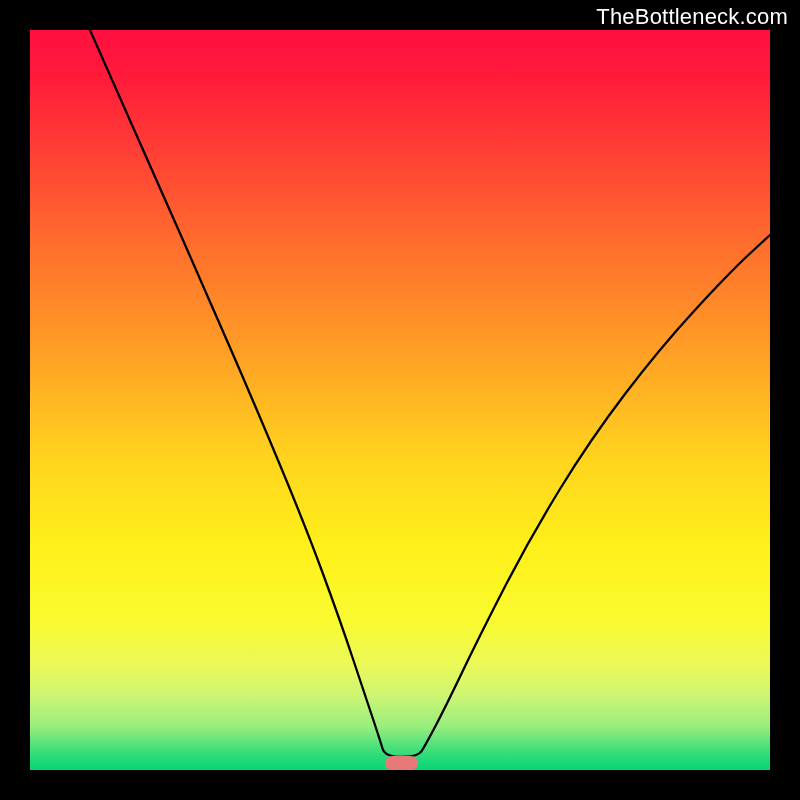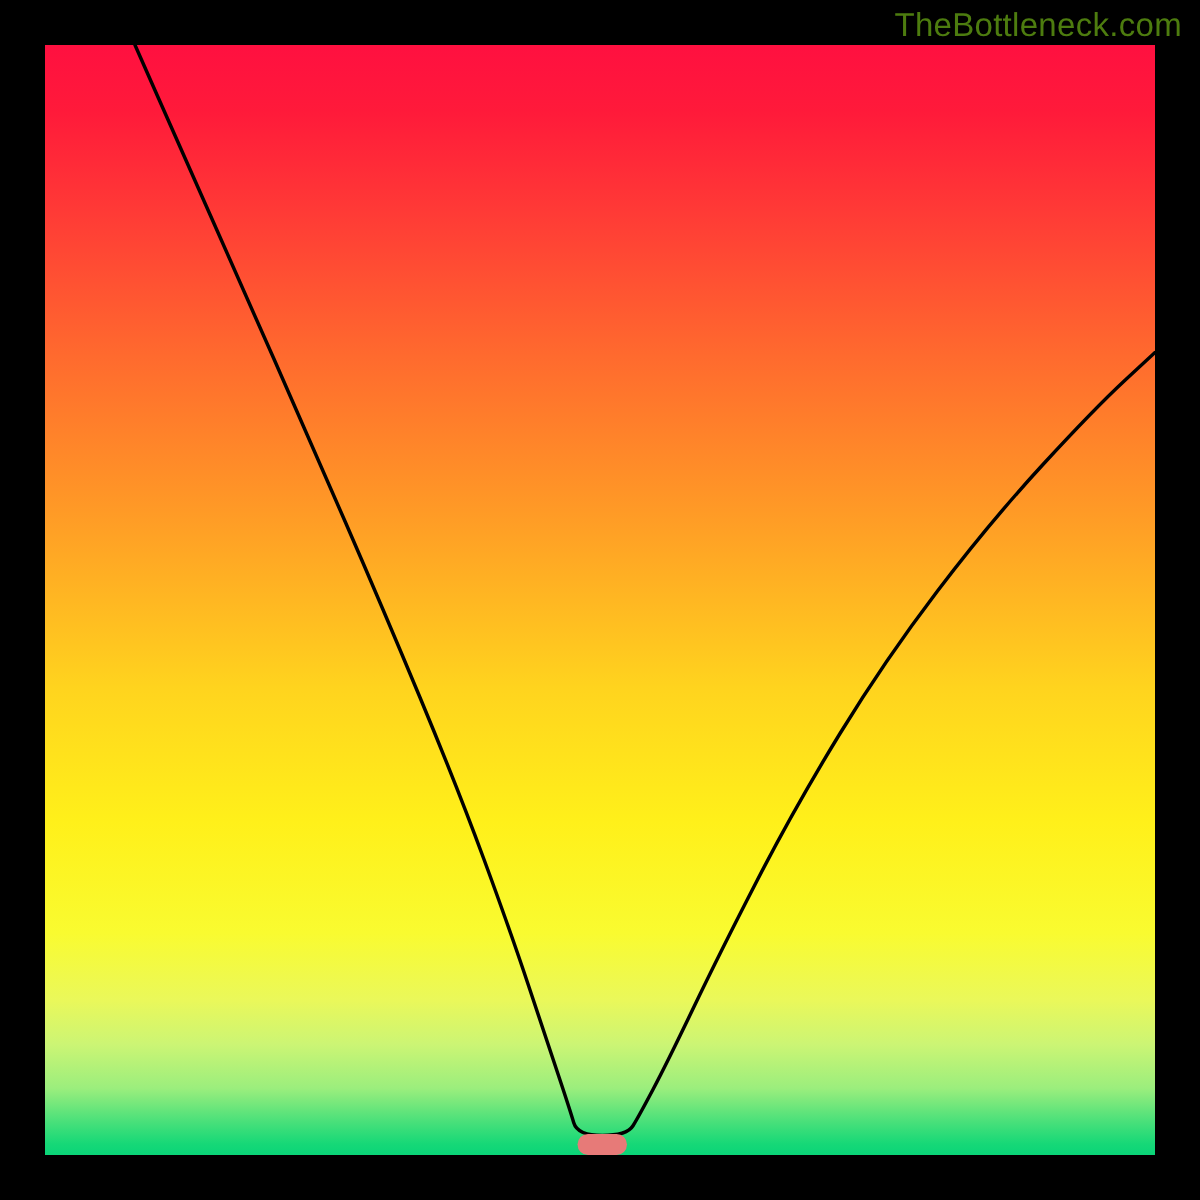--- a/index.html
+++ b/index.html
@@ -14,21 +14,21 @@
   .frame {
     position: relative;
     width: 800px;
     height: 800px;
     background: #000;
   }
   .watermark {
     position: absolute;
     top: 4px;
     right: 12px;
-    color: #4d7c0f;
+    color: #ffffff;
     font-size: 22px;
     font-weight: 500;
     letter-spacing: 0.2px;
     z-index: 10;
   }
   .plot-area {
     position: absolute;
     left: 30px;
     top: 30px;
     width: 740px;

